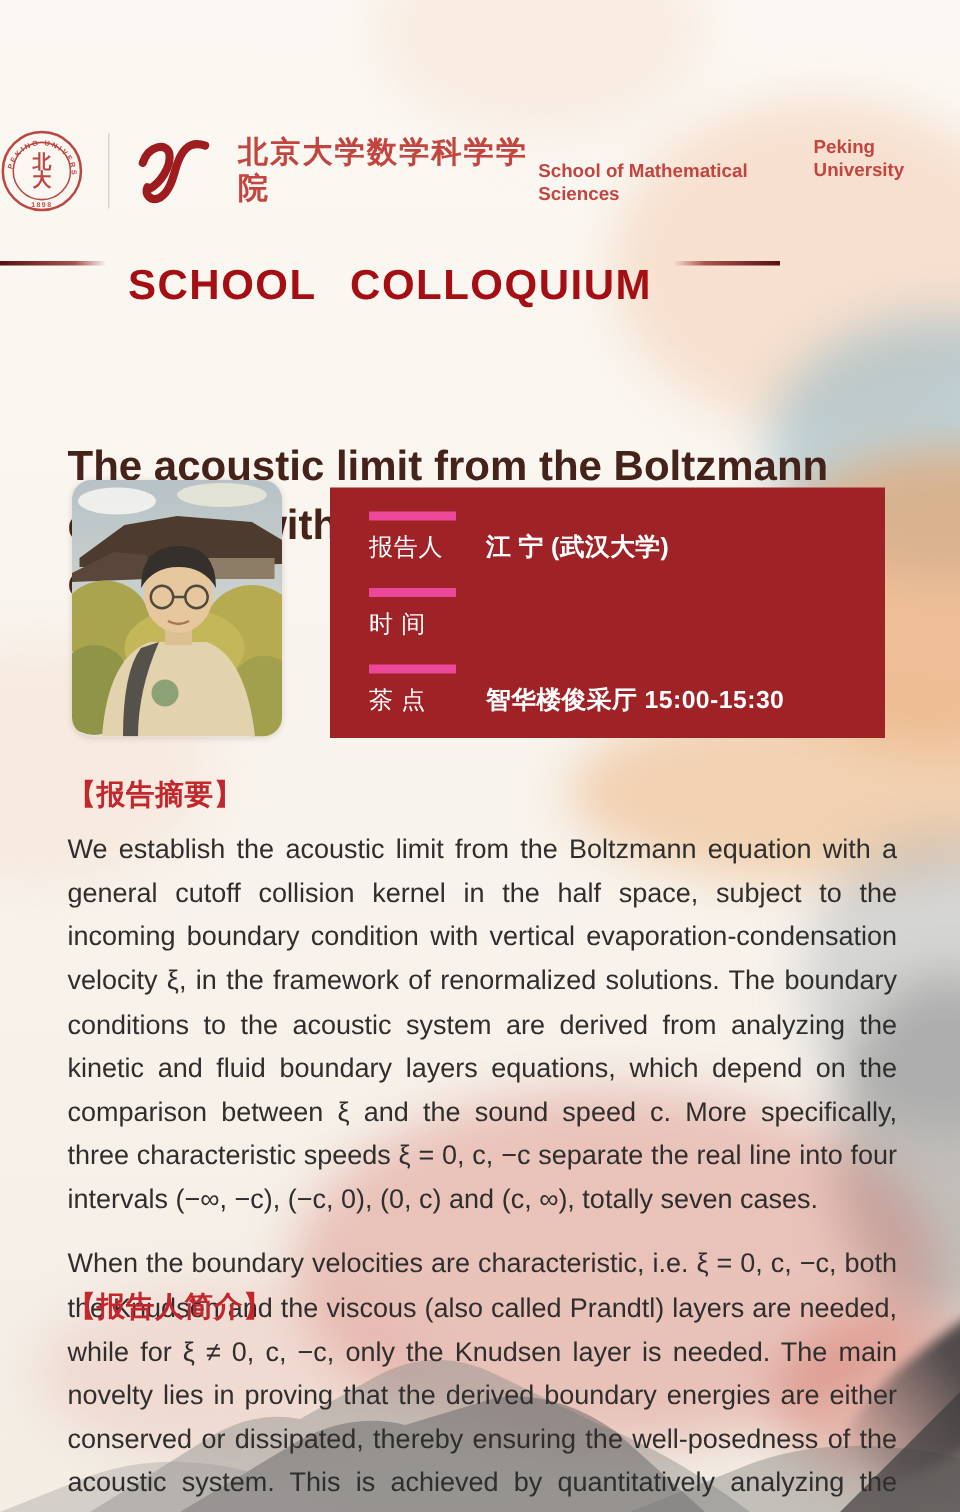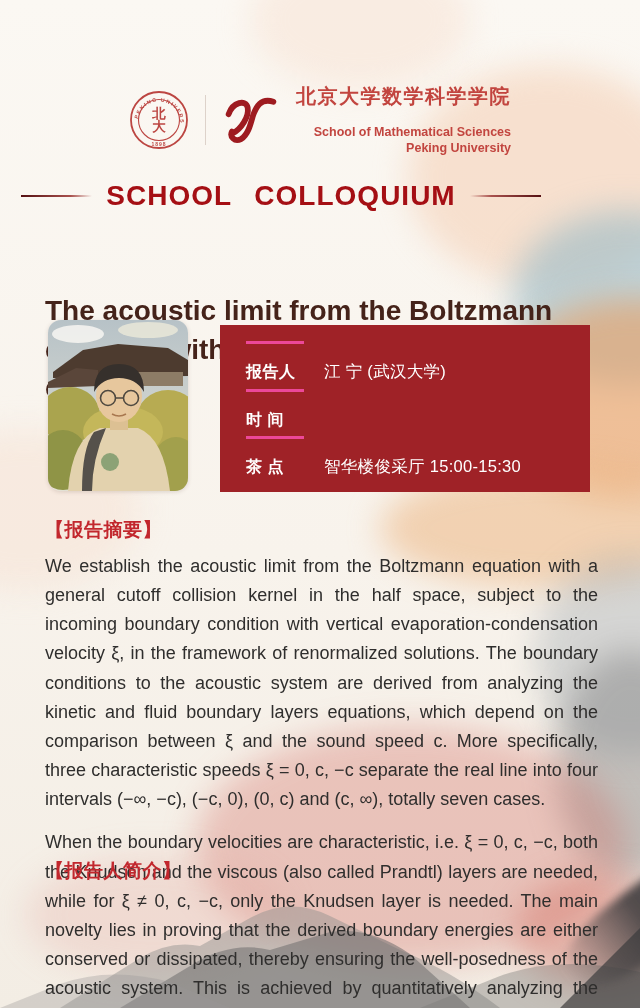--- a/index.html
+++ b/index.html
@@ -26,28 +26,28 @@
     background:linear-gradient(90deg,rgba(60,60,62,0),rgba(58,58,60,.85) 45%,rgba(40,40,42,.9));
     transform:rotate(-38deg); border-radius:40% 60% 50% 50%; filter:blur(4px);
   }
   .mountains{position:absolute; left:0; bottom:0; z-index:1;}
   
   .header{
     position:absolute; left:0; top:84px; width:640px; z-index:2;
     display:flex; align-items:center; justify-content:center; gap:16px;
   }
   .hdr-divider{width:1px; height:50px; background:#ddd2ca;}
-  .hdr-names{display:flex; flex-direction:column; line-height:1.2;align-items:flex-end;}
+  .hdr-names{display:flex; flex-direction:row; line-height:1.2;}
   .hdr-cn{font-size:20px; font-weight:bold; color:#c2453f; letter-spacing:1.5px;}
   .hdr-en1{font-size:12.5px; color:#c2453f; font-weight:600; margin-top:17px;}
   .hdr-en2{font-size:12.5px; color:#c2453f; font-weight:bold; margin-top:1px;}
   
   .banner{
     position:absolute; left:0; top:174px; width:520px; height:44px; z-index:2;
-    display:flex; align-items:center;padding-left:21px;
+    display:flex; 
   }
   .banner-line{flex:1; height:2.5px;}
   .banner-line.left{background:linear-gradient(90deg,#551012,#a9514d 70%,rgba(170,90,86,0));}
   .banner-line.right{background:linear-gradient(270deg,#551012,#a9514d 70%,rgba(170,90,86,0));}
   .banner-text{
     padding:0 14px; font-size:28px; font-weight:bold; color:#a50f14;
     letter-spacing:1px; word-spacing:14px; white-space:nowrap;
   }
   
   .talk-title{
@@ -60,24 +60,24 @@
     border-radius:13px; overflow:hidden; box-shadow:0 1px 4px rgba(90,60,50,.18);
   }
   
   .infobox{
     position:absolute; left:220px; top:325px; width:370px; height:167px; z-index:2;
     background:#9f2227; color:#fff; box-sizing:border-box;
     padding:16px 10px 14px 26px; display:flex; flex-direction:column; justify-content:space-between;
   }
   .info-row{display:flex; align-items:baseline;}
   .info-label{
-    display:inline-block; width:58px; font-size:16px; font-weight:bold;
-    border-top:3px solid #ec4899; padding-top:18px; letter-spacing:.5px; flex:0 0 58px;
-  }
-  .info-value{font-size:16.5px; font-weight:400; margin-left:20px; letter-spacing:.3px; white-space:nowrap;}
+    display:inline-block; width:58px; font-size:16px; font-weight:normal;
+    border-top:6px solid #ec4899; padding-top:8px; letter-spacing:.5px; flex:0 0 58px;
+  }
+  .info-value{font-size:16.5px; font-weight:700; margin-left:20px; letter-spacing:.3px; white-space:nowrap;}
   
   .section{position:absolute; left:45px; width:553px; z-index:2;}
   .sec-abstract{top:517px;}
   .sec-bio{top:858px;}
   .sec-heading{font-size:19px; font-weight:bold; color:#c2272d; letter-spacing:.5px;}
   .sec-body{font-size:18px; line-height:1.62; color:#2f2e2d; margin-top:9px; text-align:justify;}
   .sec-body + .sec-body{margin-top:14px;}
   .bio-body{font-size:13.4px; line-height:1.75; color:#3a3938; margin-top:8px; text-align:justify;}
 </style>
 </head>

